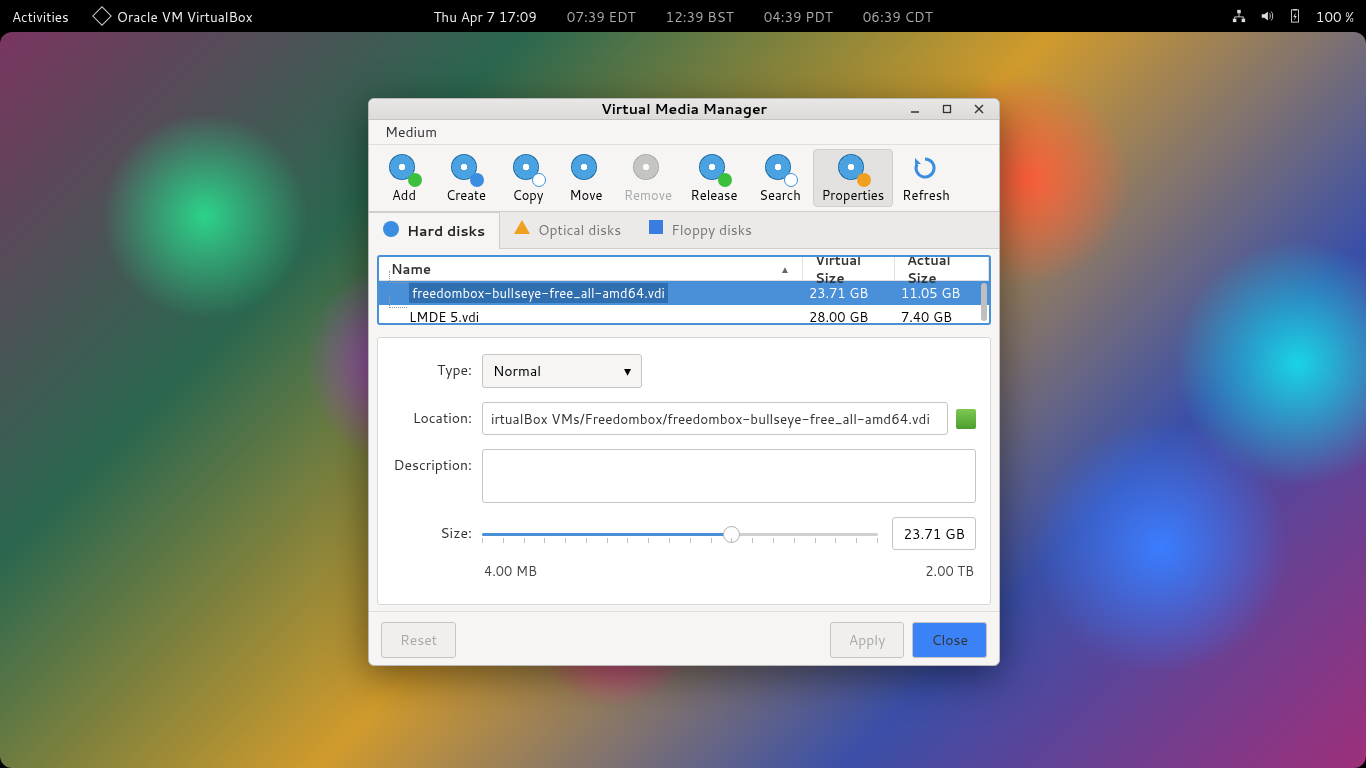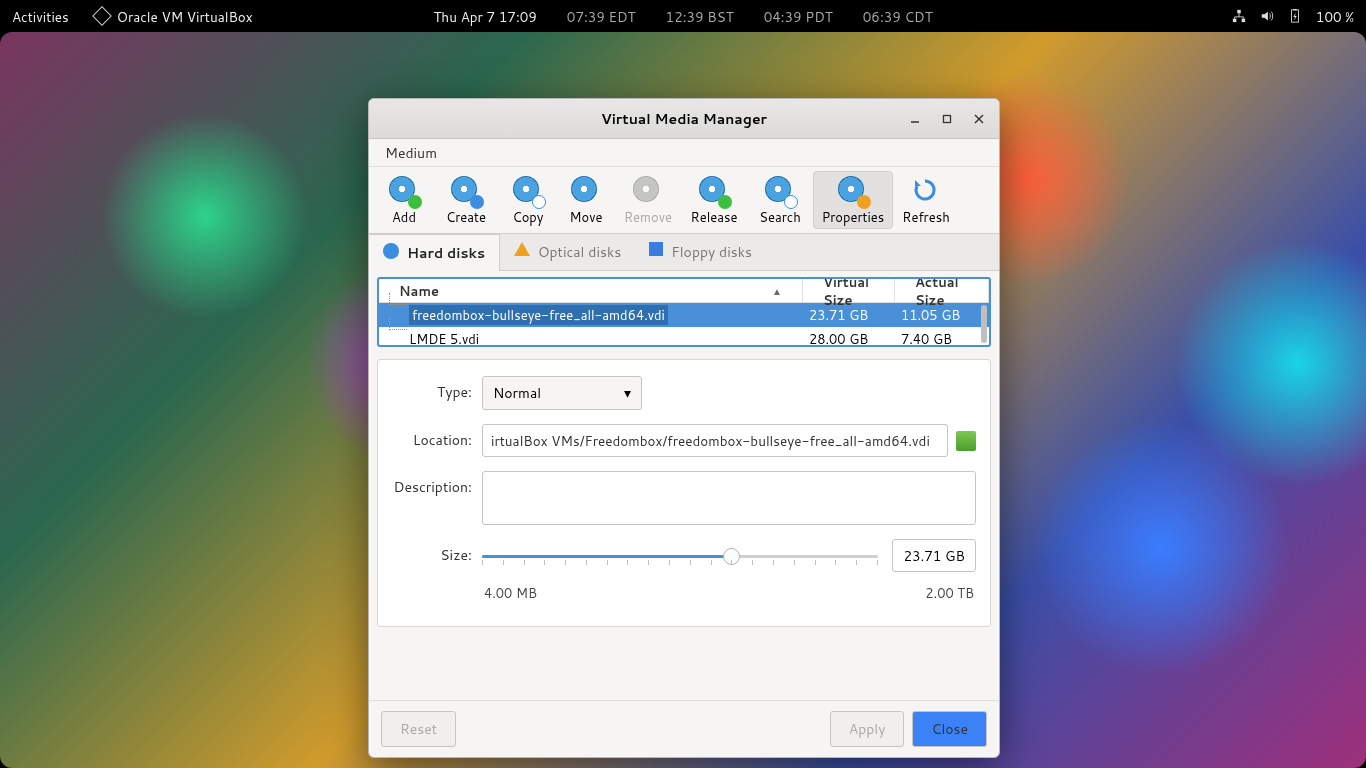--- a/index.html
+++ b/index.html
@@ -23,21 +23,21 @@
   padding: 0 12px;
 }
 .topbar .left { display: flex; align-items: center; gap: 26px; }
 .topbar .center { position: absolute; left: 50%; transform: translateX(-50%); display: flex; gap: 30px; align-items: center; }
 .topbar .right { margin-left: auto; display: flex; align-items: center; gap: 14px; }
 .topbar .dim { color: #aaa; }
 .topbar .appmenu { display:flex; align-items:center; gap:8px; }
 .cube-icon { width:14px; height:14px; border:1.5px solid #ccc; transform: rotate(45deg); }
 .tray-icon { width:14px; height:14px; display:inline-block; }
 .window {
-  position: absolute; left: 368px; top: 98px; width: 632px; height: 660px;
+  position: absolute; left: 368px; top: 98px; width: 632px; height: 568px;
   background: #f6f5f4; border: 1px solid #b8b8b8; border-radius: 6px;
   box-shadow: 0 10px 40px rgba(0,0,0,0.5);
   display: flex; flex-direction: column; overflow: hidden;
 }
 .titlebar {
   height: 40px; background: linear-gradient(#e8e7e6,#dcdbda); border-bottom:1px solid #c6c5c4;
   display:flex; align-items:center; justify-content:center; position:relative; font-weight:600; font-size:14px;
 }
 .titlebar .controls { position:absolute; right:6px; top:0; height:100%; display:flex; align-items:center; gap:4px; }
 .titlebar .ctrl { width:28px; height:28px; display:flex; align-items:center; justify-content:center; font-size:14px; border-radius:3px; cursor:default; }
@@ -56,21 +56,21 @@
 .badge.copy { background:#fff; border:1.5px solid #3a8de0; } .badge.gear { background:#f0a020; }
 .tabs { display:flex; background:#eceae8; border-bottom:1px solid #cfcecd; }
 .tab { display:flex; align-items:flex-start; gap:8px; padding:8px 14px; font-size:14px; color:#777; }
 .tab.active { background:#f6f5f4; font-weight:600; color:#222; border-top:1px solid #cfcecd; border-right:1px solid #cfcecd; margin-bottom:-1px; }
 .tab .ticon { width:16px; height:16px; border-radius:50%; background:#3a8de0; display:inline-block; }
 .tab .warn { width:0; height:0; border-left:8px solid transparent; border-right:8px solid transparent; border-bottom:14px solid #f0a020; display:inline-block; }
 .tab .floppy { width:14px; height:14px; background:#3a7de0; display:inline-block; }
 .listpanel { padding:6px 8px; }
 .listbox { border:2px solid #4a90d9; border-radius:3px; background:#fff; height:70px; position:relative; overflow:hidden; }
 .listhead { display:flex; height:24px; border-bottom:1px solid #ddd; font-size:13px; font-weight:600; color:#333; }
-.listhead .col { padding:3px 20px; border-right:1px solid #e0e0e0; display:flex; align-items:center; }
+.listhead .col { padding:3px 12px; border-right:1px solid #e0e0e0; display:flex; align-items:center; }
 .col-name { flex:1; justify-content:space-between; }
 .col-vs { width:92px; } .col-as { width:94px; }
 .listrow { display:flex; height:24px; font-size:13px; align-items:center; }
 .listrow.selected { background:#4a90d9; color:#fff; }
 .listrow .cell { padding:0 6px; }
 .listrow .cell.name { flex:1; display:flex; }
 .tree-branch { width:18px; height:24px; border-left:1px dotted #999; border-bottom:1px dotted #999; margin-left:4px; margin-right:2px; margin-top:-12px; height:12px; }
 .listrow.selected .cell.name .hl { background:#2f6fb0; padding:1px 3px; }
 .scrollbar { position:absolute; right:2px; top:26px; width:6px; height:38px; background:#bfbfbf; border-radius:3px; }
 .subtabs { display:flex; background:#eceae8; border-top:1px solid #d8d7d6; border-bottom:1px solid #cfcecd; }

